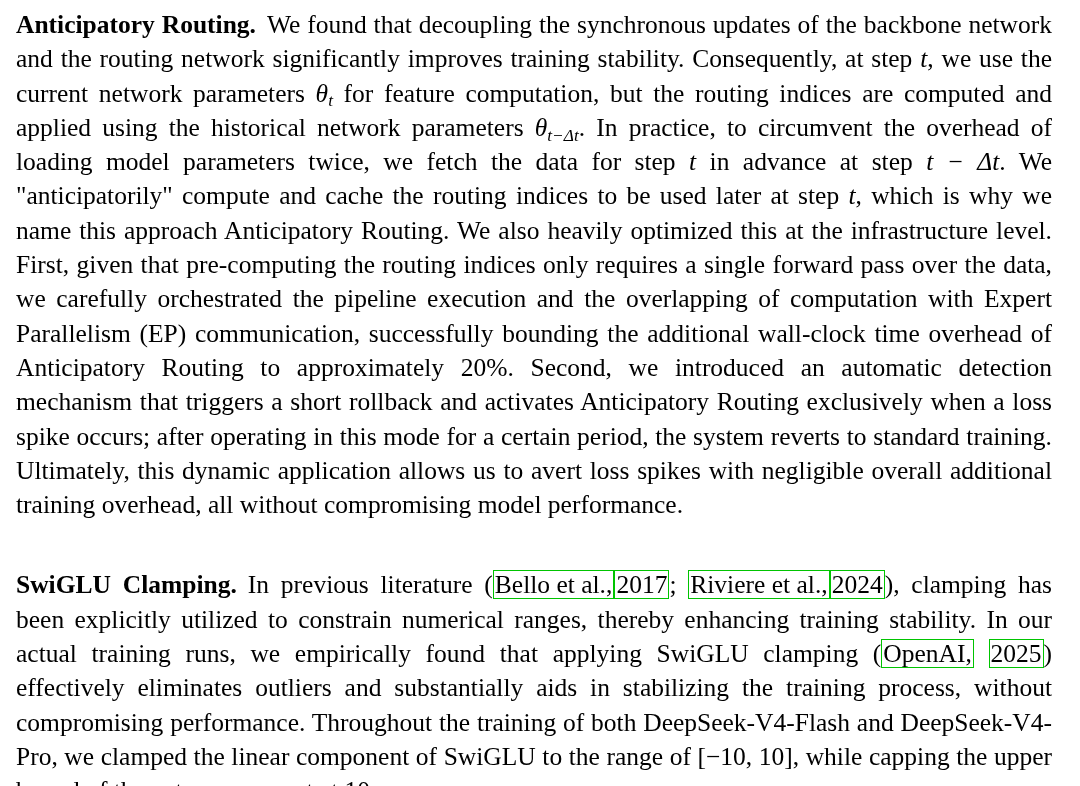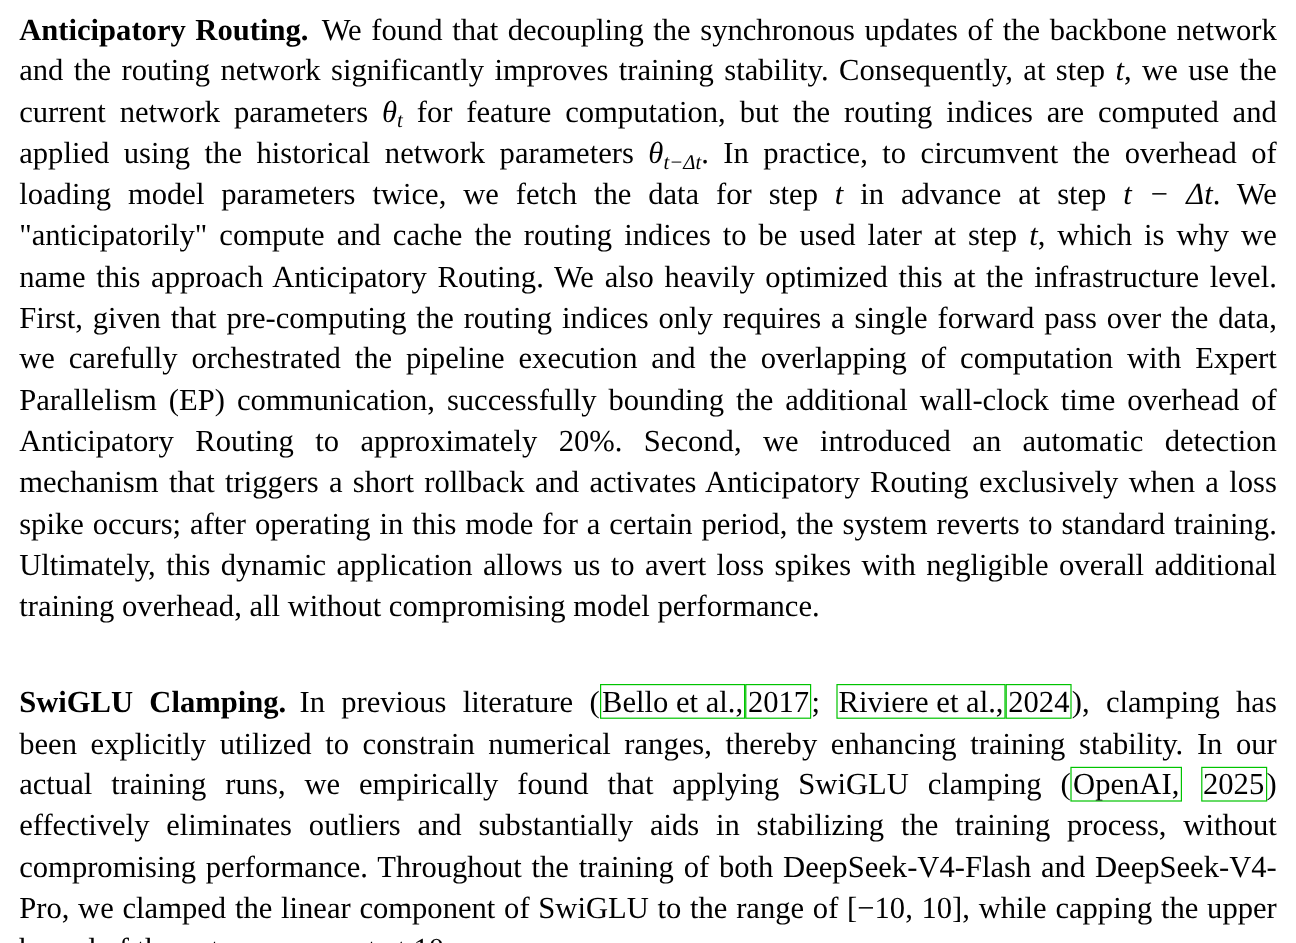--- a/index.html
+++ b/index.html
@@ -11,21 +11,21 @@
     width: 1080px;
     height: 786px;
     font-family: "Liberation Serif", "DejaVu Serif", serif;
     color: #000000;
     overflow: hidden;
   }
   .page {
     box-sizing: border-box;
     width: 1080px;
     height: 786px;
-    padding: 8px 16px 0 16px;
+    padding: 8px 28px 0 16px;
   }
   .para {
     font-size: 25.5px;
     line-height: 1.345;
     text-align: justify;
     text-justify: inter-word;
     margin: 0;
     hyphens: none;
   }
   .para + .para {

